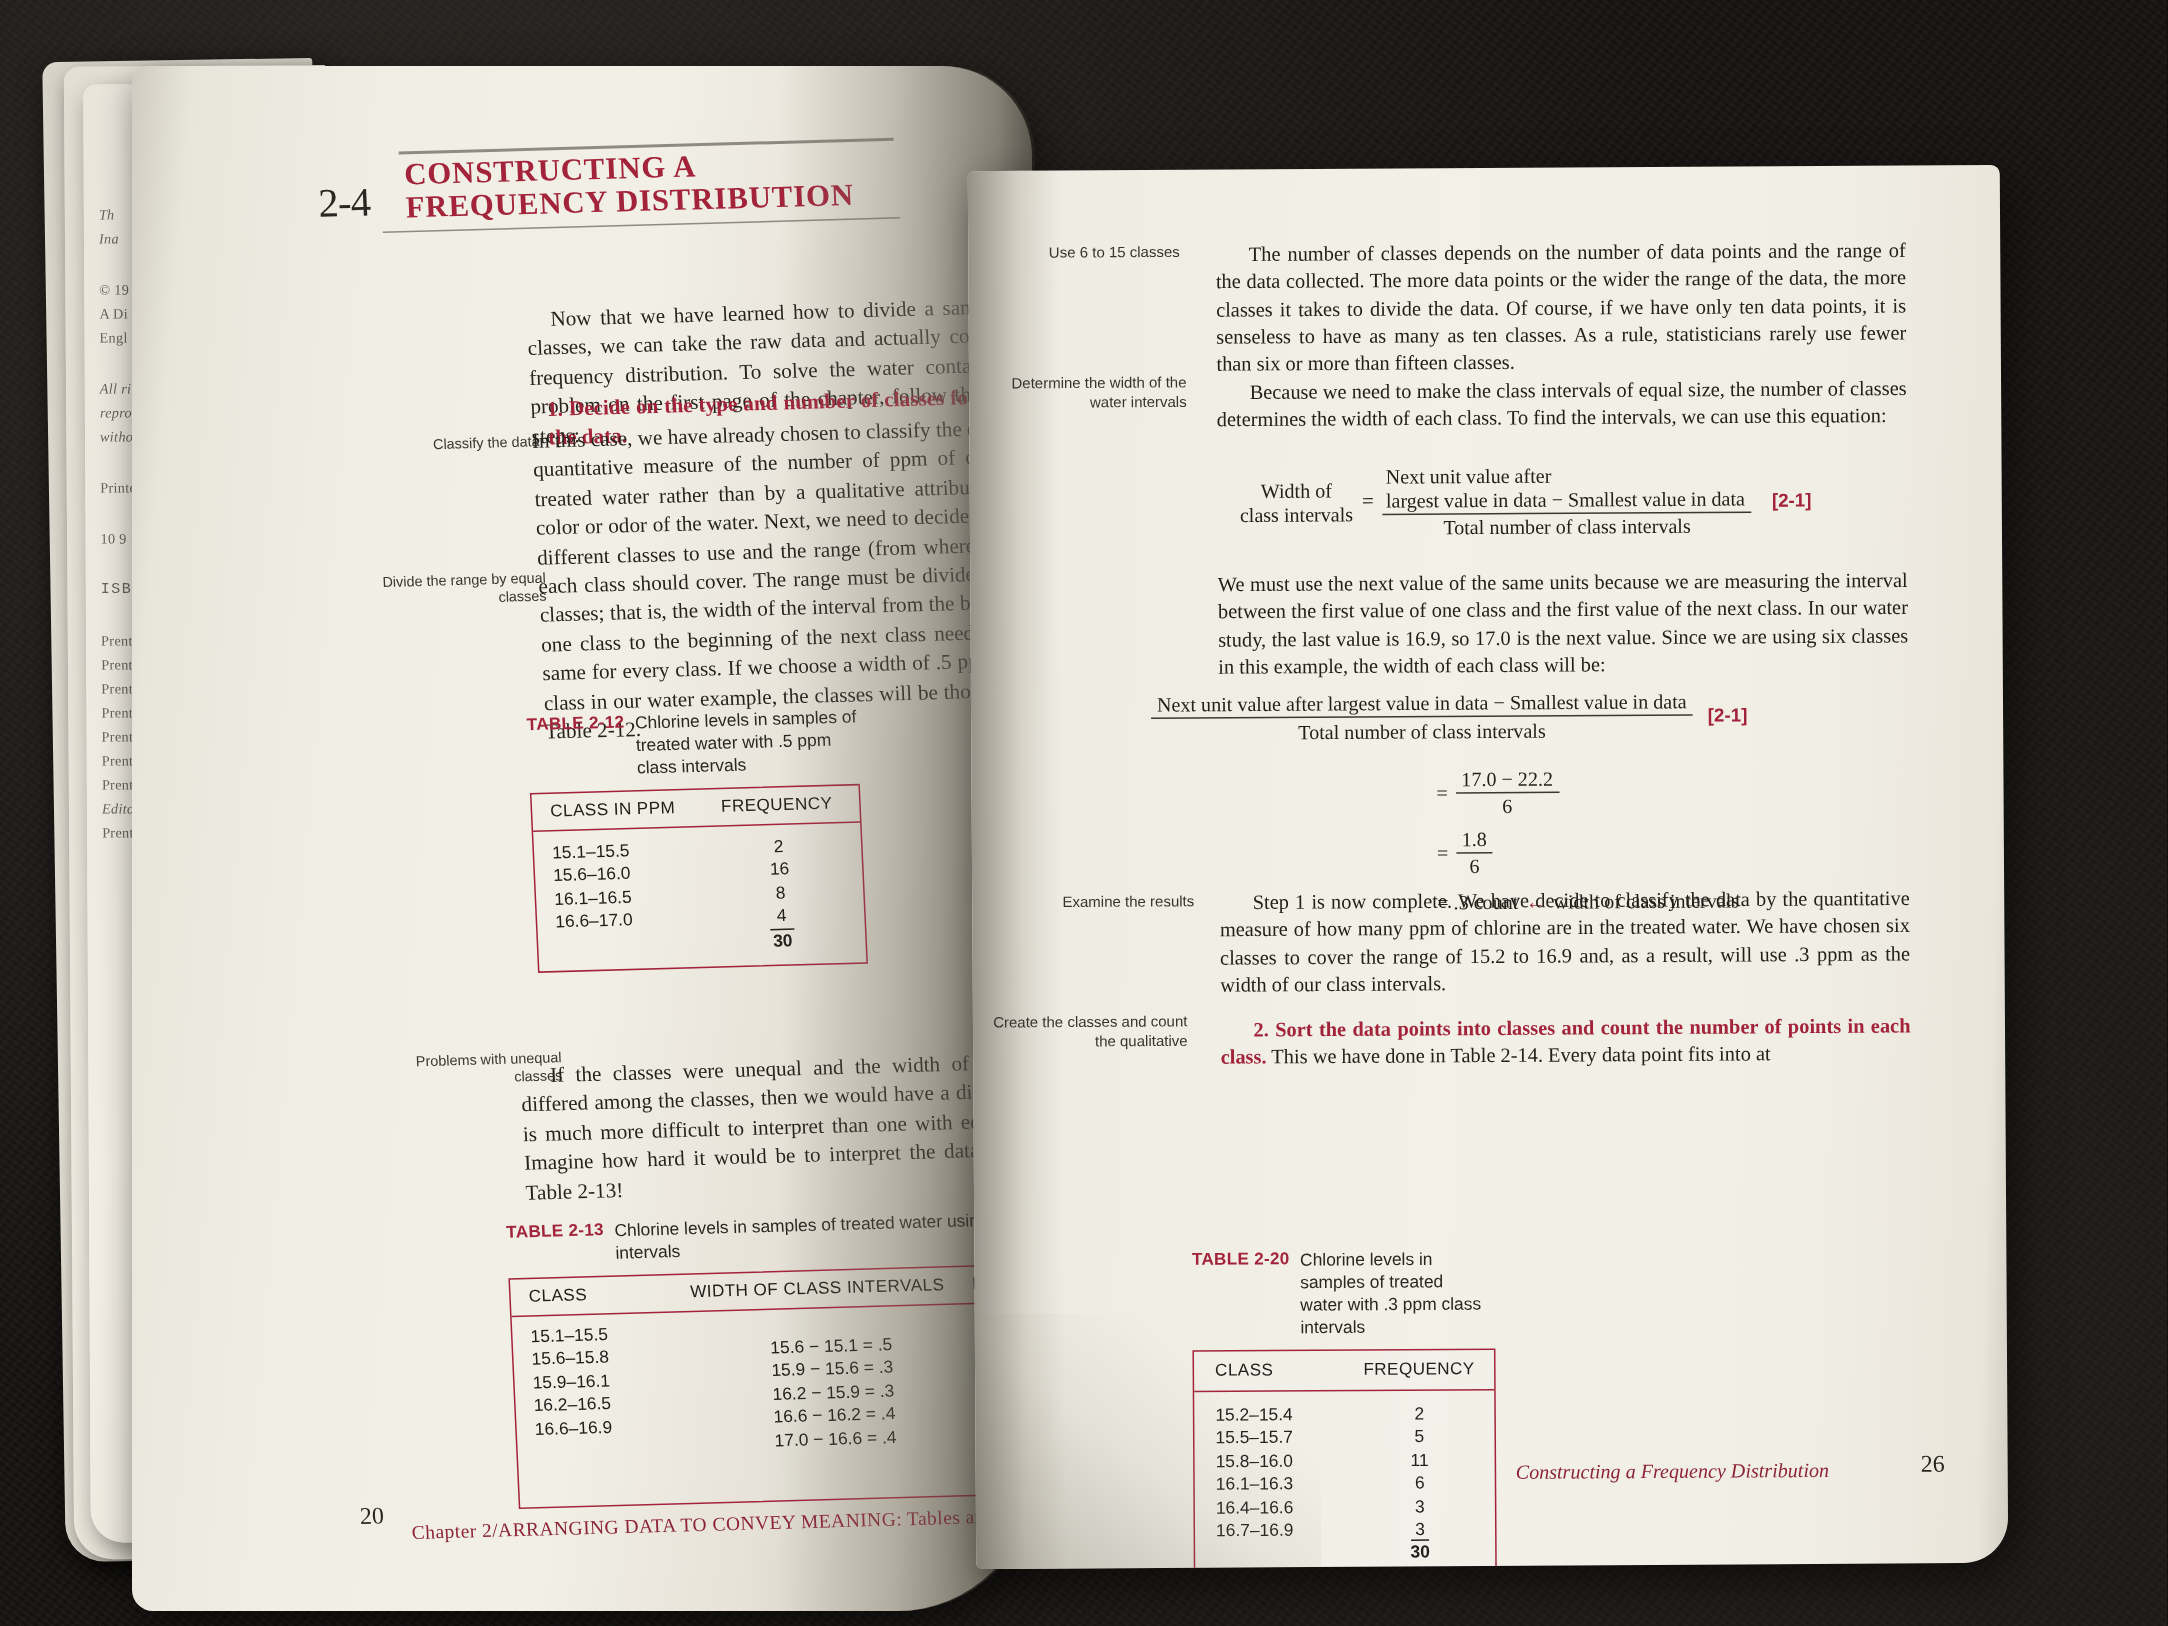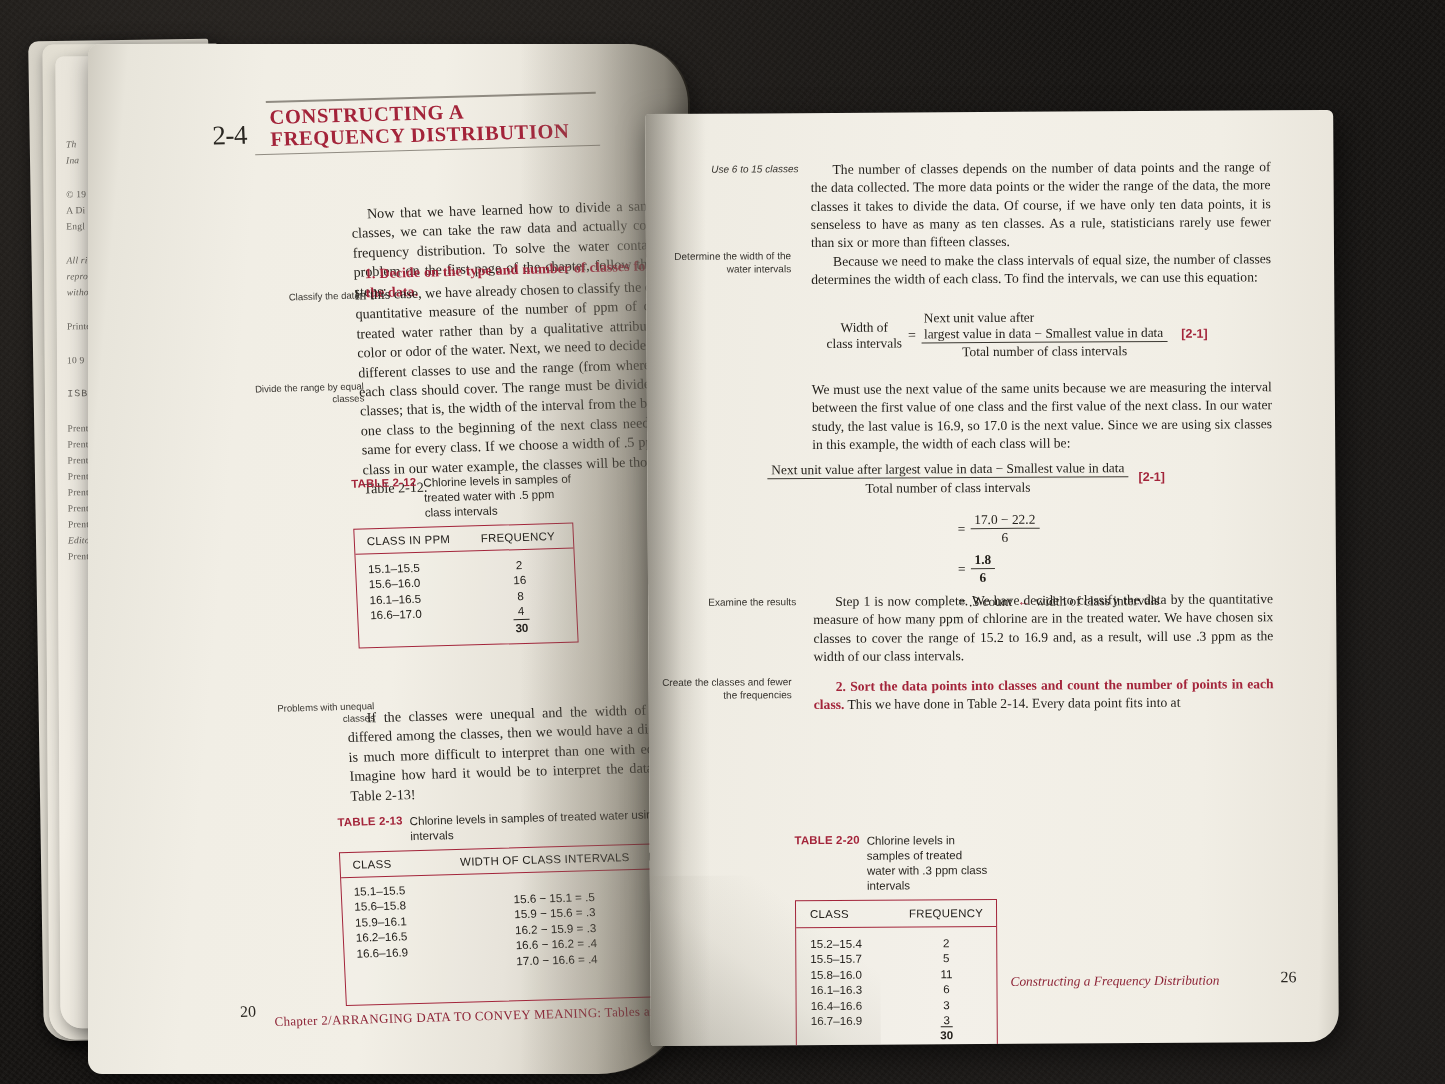--- a/index.html
+++ b/index.html
@@ -352,24 +352,24 @@
         <div class="footer-pg" style="position:absolute;left:108px;top:963px;">20</div>
         <div class="footer-left fade-r" style="left:142px;top:975px;width:510px;">Chapter 2/ARRANGING DATA TO CONVEY MEANING: Tables and Graphs</div>
       </div>
     </div>
     <div class="lp-curve"></div>
   </div>
 
   <div id="rightpage">
     <div class="rp-gutter"></div>
 
-    <div class="rp-note" style="top:50px;left:18px;font-style:italic;">Use 6 to 15 classes</div>
+    <div class="rp-note" style="top:50px;left:6px;">Use 6 to 15 classes</div>
     <div class="rp-note" style="top:137px;left:10px;">Determine the width of the water intervals</div>
     <div class="rp-note" style="top:483px;left:13px;">Examine the results</div>
-    <div class="rp-note" style="top:563px;left:8px;">Create the classes and fewer the frequencies</div>
+    <div class="rp-note" style="top:563px;left:8px;">Create the classes and count the qualitative</div>
 
     <div class="rp-body" style="top:48px;text-indent:22px;">The number of classes depends on the number of data points and the range of the data collected. The more data points or the wider the range of the data, the more classes it takes to divide the data. Of course, if we have only ten data points, it is senseless to have as many as ten classes. As a rule, statisti­cians rarely use fewer than six or more than fifteen classes.</div>
     <div class="rp-body" style="top:140px;text-indent:22px;">Because we need to make the class intervals of equal size, the num­ber of classes determines the width of each class. To find the intervals, we can use this equation:</div>
 
     <div class="eq" style="top:198px;left:180px;width:470px;font-size:13.4px;">
       <div style="display:flex;align-items:center;gap:6px;">
         <div style="text-align:center;line-height:16px;">
           <div>Width of</div>
           <div>class intervals</div>
         </div>
@@ -400,21 +400,21 @@
         <span>=</span>
         <span class="frac" style="line-height:16px;">
           <span class="num">17.0 − 22.2</span>
           <span class="den">6</span>
         </span>
       </div>
     </div>
     <div class="eq" style="top:440px;left:310px;font-size:13.4px;">
       <div style="display:flex;align-items:center;gap:5px;">
         <span>=</span>
-        <span class="frac" style="line-height:16px;font-weight:bold;">
+        <span class="frac" style="line-height:16px;">
           <span class="num">1.8</span>
           <span class="den">6</span>
         </span>
       </div>
     </div>
     <div class="eq" style="top:482px;left:310px;font-size:13.4px;">
       <div style="display:flex;align-items:center;gap:5px;">
         <span>= .3 count</span>
         <span class="arrow">←</span>
         <span>width of class intervals</span>

